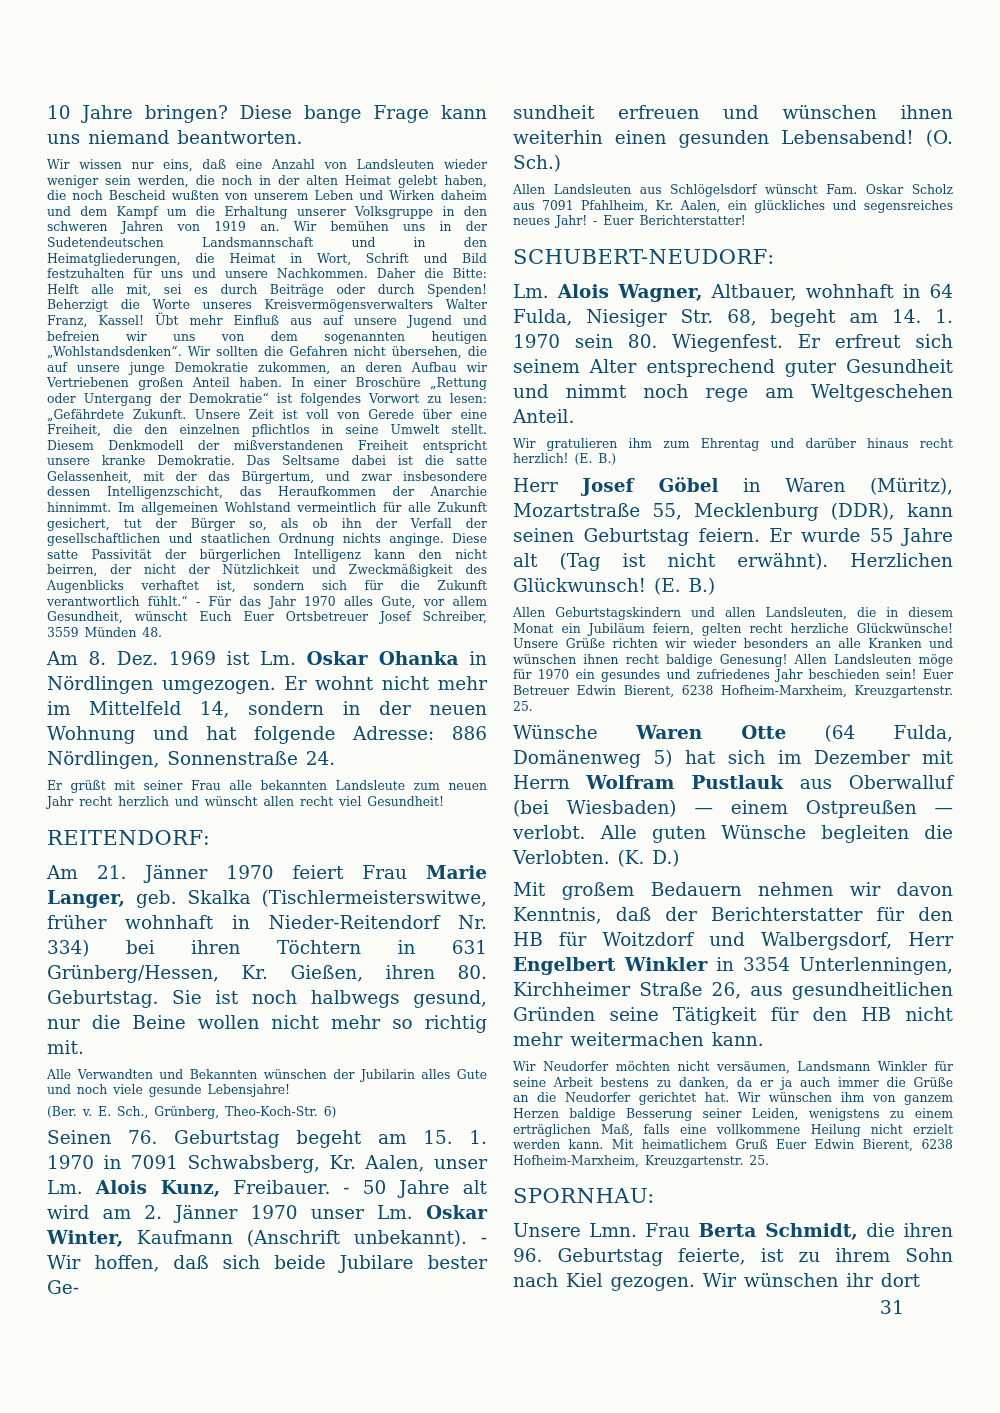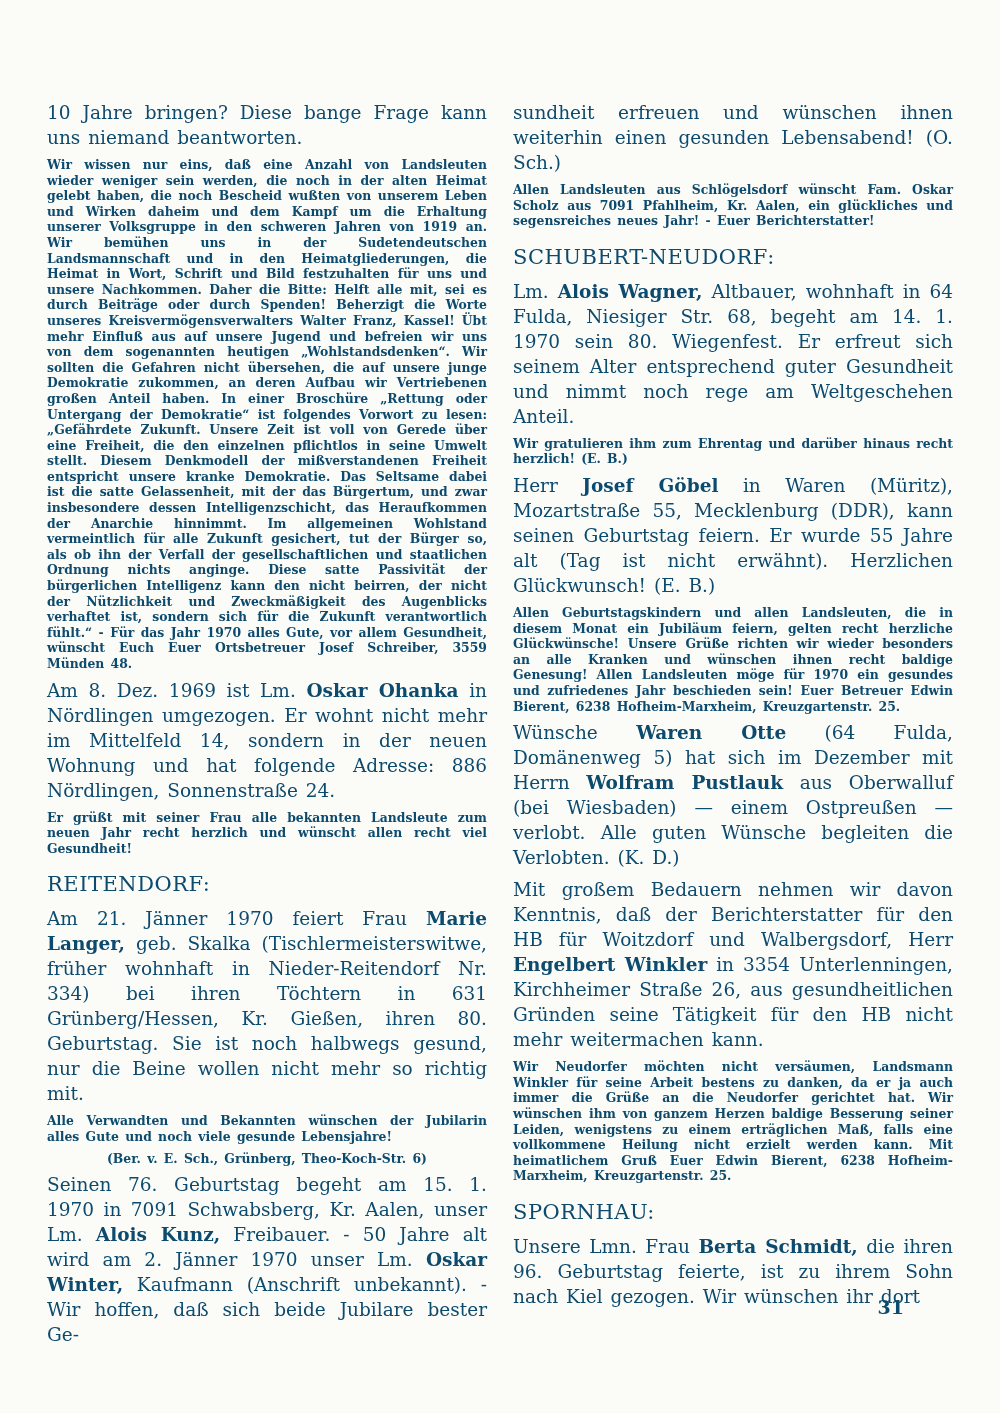--- a/index.html
+++ b/index.html
@@ -25,55 +25,55 @@
   .para-large {
     font-size: 18.5px;
     line-height: 25px;
     text-align: justify;
     margin: 0 0 7px 0;
     word-spacing: 2px;
   }
   .para-small {
     font-size: 12.4px;
     line-height: 15.6px;
-    font-weight: bold;
+    font-weight: normal;
     text-align: justify;
     margin: 0 0 6px 0;
     word-spacing: 2px;
   }
   h2.heading {
     font-size: 21px;
     line-height: 24px;
     font-weight: normal;
     letter-spacing: 0.5px;
     margin: 16px 0 10px 0;
   }
   .para-large b, .para-small b { font-weight: bold; }
   .page-number {
     position: absolute;
     top: 1296px;
     right: 96px;
     font-size: 19px;
-    font-weight: bold;
+    font-weight: normal;
   }
 </style>
 </head>
 <body>
 
 <div class="page">
   <div class="cols">
     <div class="col">
         <p class="para-large"><span>10 Jahre bringen? Diese bange Frage kann uns niemand beantworten.</span></p>
         <p class="para-small"><span>Wir wissen nur eins, daß eine Anzahl von Landsleuten wieder weniger sein werden, die noch in der alten Heimat gelebt haben, die noch Bescheid wußten von unserem Leben und Wirken daheim und dem Kampf um die Erhaltung unserer Volksgruppe in den schweren Jahren von 1919 an. Wir bemühen uns in der Sudetendeutschen Landsmannschaft und in den Heimatgliederungen, die Heimat in Wort, Schrift und Bild festzuhalten für uns und unsere Nachkommen. Daher die Bitte: Helft alle mit, sei es durch Beiträge oder durch Spenden! Beherzigt die Worte unseres Kreisvermögensverwalters Walter Franz, Kassel! Übt mehr Einfluß aus auf unsere Jugend und befreien wir uns von dem sogenannten heutigen „Wohlstandsdenken“. Wir sollten die Gefahren nicht übersehen, die auf unsere junge Demokratie zukommen, an deren Aufbau wir Vertriebenen großen Anteil haben. In einer Broschüre „Rettung oder Untergang der Demokratie“ ist folgendes Vorwort zu lesen: „Gefährdete Zukunft. Unsere Zeit ist voll von Gerede über eine Freiheit, die den einzelnen pflichtlos in seine Umwelt stellt. Diesem Denkmodell der mißverstandenen Freiheit entspricht unsere kranke Demokratie. Das Seltsame dabei ist die satte Gelassenheit, mit der das Bürgertum, und zwar insbesondere dessen Intelligenzschicht, das Heraufkommen der Anarchie hinnimmt. Im allgemeinen Wohlstand vermeintlich für alle Zukunft gesichert, tut der Bürger so, als ob ihn der Verfall der gesellschaftlichen und staatlichen Ordnung nichts anginge. Diese satte Passivität der bürgerlichen Intelligenz kann den nicht beirren, der nicht der Nützlichkeit und Zweckmäßigkeit des Augenblicks verhaftet ist, sondern sich für die Zukunft verantwortlich fühlt.“ - Für das Jahr 1970 alles Gute, vor allem Gesundheit, wünscht Euch Euer Ortsbetreuer Josef Schreiber, 3559 Münden 48.</span></p>
         <p class="para-large"><span>Am 8. Dez. 1969 ist Lm. </span><b>Oskar Ohanka</b><span> in Nördlingen umgezogen. Er wohnt nicht mehr im Mittelfeld 14, sondern in der neuen Wohnung und hat folgende Adresse: 886 Nördlingen, Sonnenstraße 24.</span></p>
         <p class="para-small"><span>Er grüßt mit seiner Frau alle bekannten Landsleute zum neuen Jahr recht herzlich und wünscht allen recht viel Gesundheit!</span></p>
         <h2 class="heading"><span>REITENDORF:</span></h2>
         <p class="para-large"><span>Am 21. Jänner 1970 feiert Frau </span><b>Marie Langer,</b><span> geb. Skalka (Tischlermeisterswitwe, früher wohnhaft in Nieder-Reitendorf Nr. 334) bei ihren Töchtern in 631 Grünberg/Hessen, Kr. Gießen, ihren 80. Geburtstag. Sie ist noch halbwegs gesund, nur die Beine wollen nicht mehr so richtig mit.</span></p>
         <p class="para-small"><span>Alle Verwandten und Bekannten wünschen der Jubilarin alles Gute und noch viele gesunde Lebensjahre!</span></p>
-        <p class="para-small" style="text-align: center;"><span>(Ber. v. E. Sch., Grünberg, Theo-Koch-Str. 6)</span></p>
+        <p class="para-small" style="text-align: left;"><span>(Ber. v. E. Sch., Grünberg, Theo-Koch-Str. 6)</span></p>
         <p class="para-large"><span>Seinen 76. Geburtstag begeht am 15. 1. 1970 in 7091 Schwabsberg, Kr. Aalen, unser Lm. </span><b>Alois Kunz,</b><span> Freibauer. - 50 Jahre alt wird am 2. Jänner 1970 unser Lm. </span><b>Oskar Winter,</b><span> Kaufmann (Anschrift unbekannt). - Wir hoffen, daß sich beide Jubilare bester Ge-</span></p>
       </div>
     <div class="col">
         <p class="para-large"><span>sundheit erfreuen und wünschen ihnen weiterhin einen gesunden Lebensabend! (O. Sch.)</span></p>
         <p class="para-small"><span>Allen Landsleuten aus Schlögelsdorf wünscht Fam. Oskar Scholz aus 7091 Pfahlheim, Kr. Aalen, ein glückliches und segensreiches neues Jahr! - Euer Berichterstatter!</span></p>
         <h2 class="heading"><span>SCHUBERT-NEUDORF:</span></h2>
         <p class="para-large"><span>Lm. </span><b>Alois Wagner,</b><span> Altbauer, wohnhaft in 64 Fulda, Niesiger Str. 68, begeht am 14. 1. 1970 sein 80. Wiegenfest. Er erfreut sich seinem Alter entsprechend guter Gesundheit und nimmt noch rege am Weltgeschehen Anteil.</span></p>
         <p class="para-small"><span>Wir gratulieren ihm zum Ehrentag und darüber hinaus recht herzlich! (E. B.)</span></p>
         <p class="para-large"><span>Herr </span><b>Josef Göbel</b><span> in Waren (Müritz), Mozartstraße 55, Mecklenburg (DDR), kann seinen Geburtstag feiern. Er wurde 55 Jahre alt (Tag ist nicht erwähnt). Herzlichen Glückwunsch! (E. B.)</span></p>
         <p class="para-small"><span>Allen Geburtstagskindern und allen Landsleuten, die in diesem Monat ein Jubiläum feiern, gelten recht herzliche Glückwünsche! Unsere Grüße richten wir wieder besonders an alle Kranken und wünschen ihnen recht baldige Genesung! Allen Landsleuten möge für 1970 ein gesundes und zufriedenes Jahr beschieden sein! Euer Betreuer Edwin Bierent, 6238 Hofheim-Marxheim, Kreuzgartenstr. 25.</span></p>

